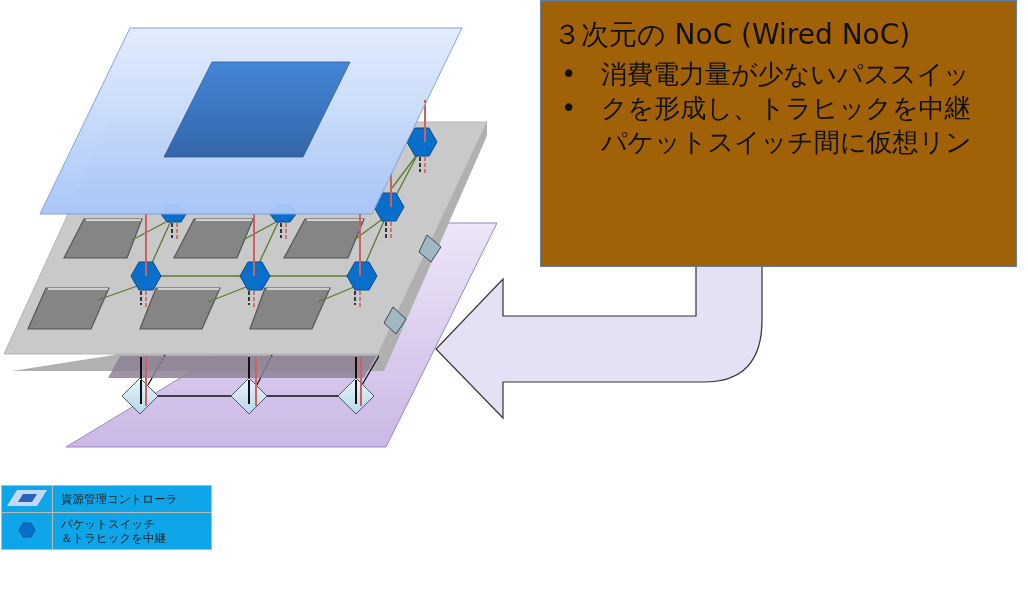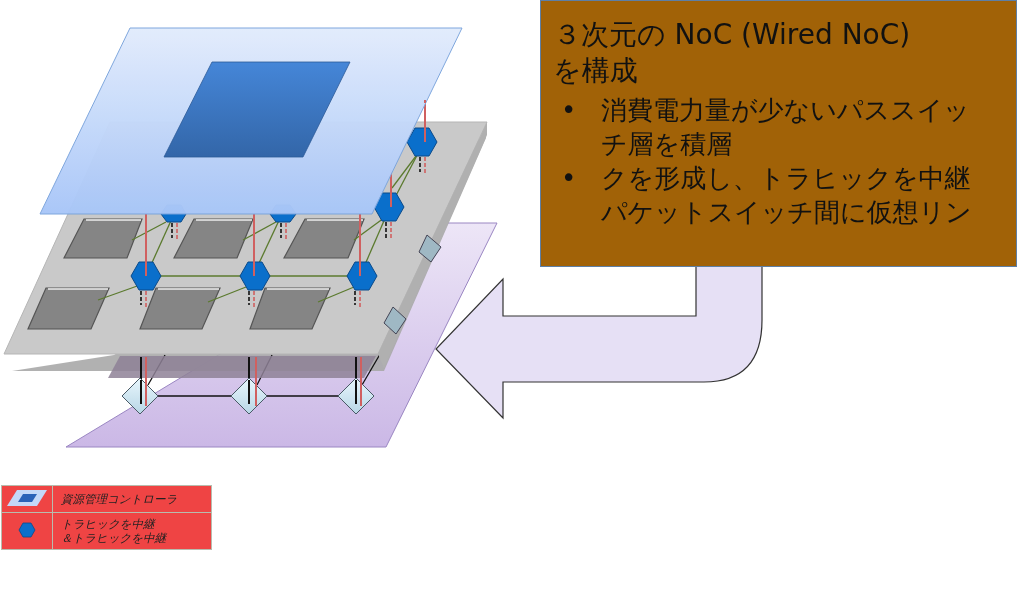--- a/index.html
+++ b/index.html
@@ -3,21 +3,21 @@
 <meta charset="utf-8">
 <style>
   html,body{margin:0;padding:0;background:#ffffff;}
   body{width:1028px;height:612px;position:relative;overflow:hidden;font-family:"DejaVu Sans","Liberation Sans",sans-serif;}
   #diagram{position:absolute;left:0;top:0;}
   .callout{position:absolute;left:540px;top:0px;width:477px;height:267px;background:#a16207;border:1.5px solid #5d7fa6;box-sizing:border-box;padding:16px 0 0 12px;color:#111;}
   .callout .title{font-size:28px;line-height:36px;letter-spacing:0px;}
   .callout ul{margin:4px 0 0 0;padding:0;list-style:none;}
   .callout li{position:relative;padding-left:48px;font-size:26px;line-height:34px;}
   .callout li .bullet{position:absolute;left:8px;top:0;}
-  .legend{position:absolute;left:1px;top:485px;border-collapse:collapse;background:#ef4444;font-size:11.5px;color:#222;font-style:italic;}
+  .legend{position:absolute;left:1px;top:485px;border-collapse:collapse;background:#0ea5e9;font-size:11.5px;color:#222;}
   .legend td{border:1px solid #b8bcae;padding:0;height:26px;}
   .legend td.sym{width:50px;text-align:center;}
   .legend td.lbl{width:150px;padding-left:8px;line-height:14px;}
   .legend tr.tall td{height:36px;}
 </style>
 </head>
 <body>
 
 <svg id="diagram" width="1028" height="612">
   <defs>
@@ -156,27 +156,25 @@
   </g>
 
   <polygon points="130,28 462,28 372,214 40,214" fill="url(#gTop)" stroke="#7ba4dc" stroke-width="1" opacity="0.97"></polygon>
   <polygon points="212,62 350,62 303,157 164,157" fill="url(#gRc)" stroke="#2c5a98" stroke-width="0.8"></polygon>
   <line x1="425" y1="100" x2="425" y2="103" stroke="#d06060" stroke-width="2"></line>
 </svg>
 
 <div class="callout">
   <div class="title">
     <div>３次元の NoC (Wired NoC)</div>
-    <div>を構成</div>
   </div>
   <ul>
     <li>
       <span class="bullet">•</span>
       <div>消費電力量が少ないパススイッ</div>
-      <div>チ層を積層</div>
     </li>
     <li>
       <span class="bullet">•</span>
       <div>クを形成し、トラヒックを中継</div>
       <div>パケットスイッチ間に仮想リン</div>
     </li>
   </ul>
 </div>
 
 <table class="legend">
@@ -190,18 +188,18 @@
     </td>
     <td class="lbl">資源管理コントローラ</td>
   </tr>
   <tr class="tall">
     <td class="sym">
       <svg width="20" height="18">
         <polygon points="2,9 6,2 14,2 18,9 14,16 6,16" fill="#0a6fcb" stroke="#0b4a8a" stroke-width="0.8"></polygon>
       </svg>
     </td>
     <td class="lbl">
-      <div>トラヒックを中継</div>
+      <div>パケットスイッチ</div>
       <div>＆トラヒックを中継</div>
     </td>
   </tr>
 </tbody>
   </table>
 
 </body></html>

